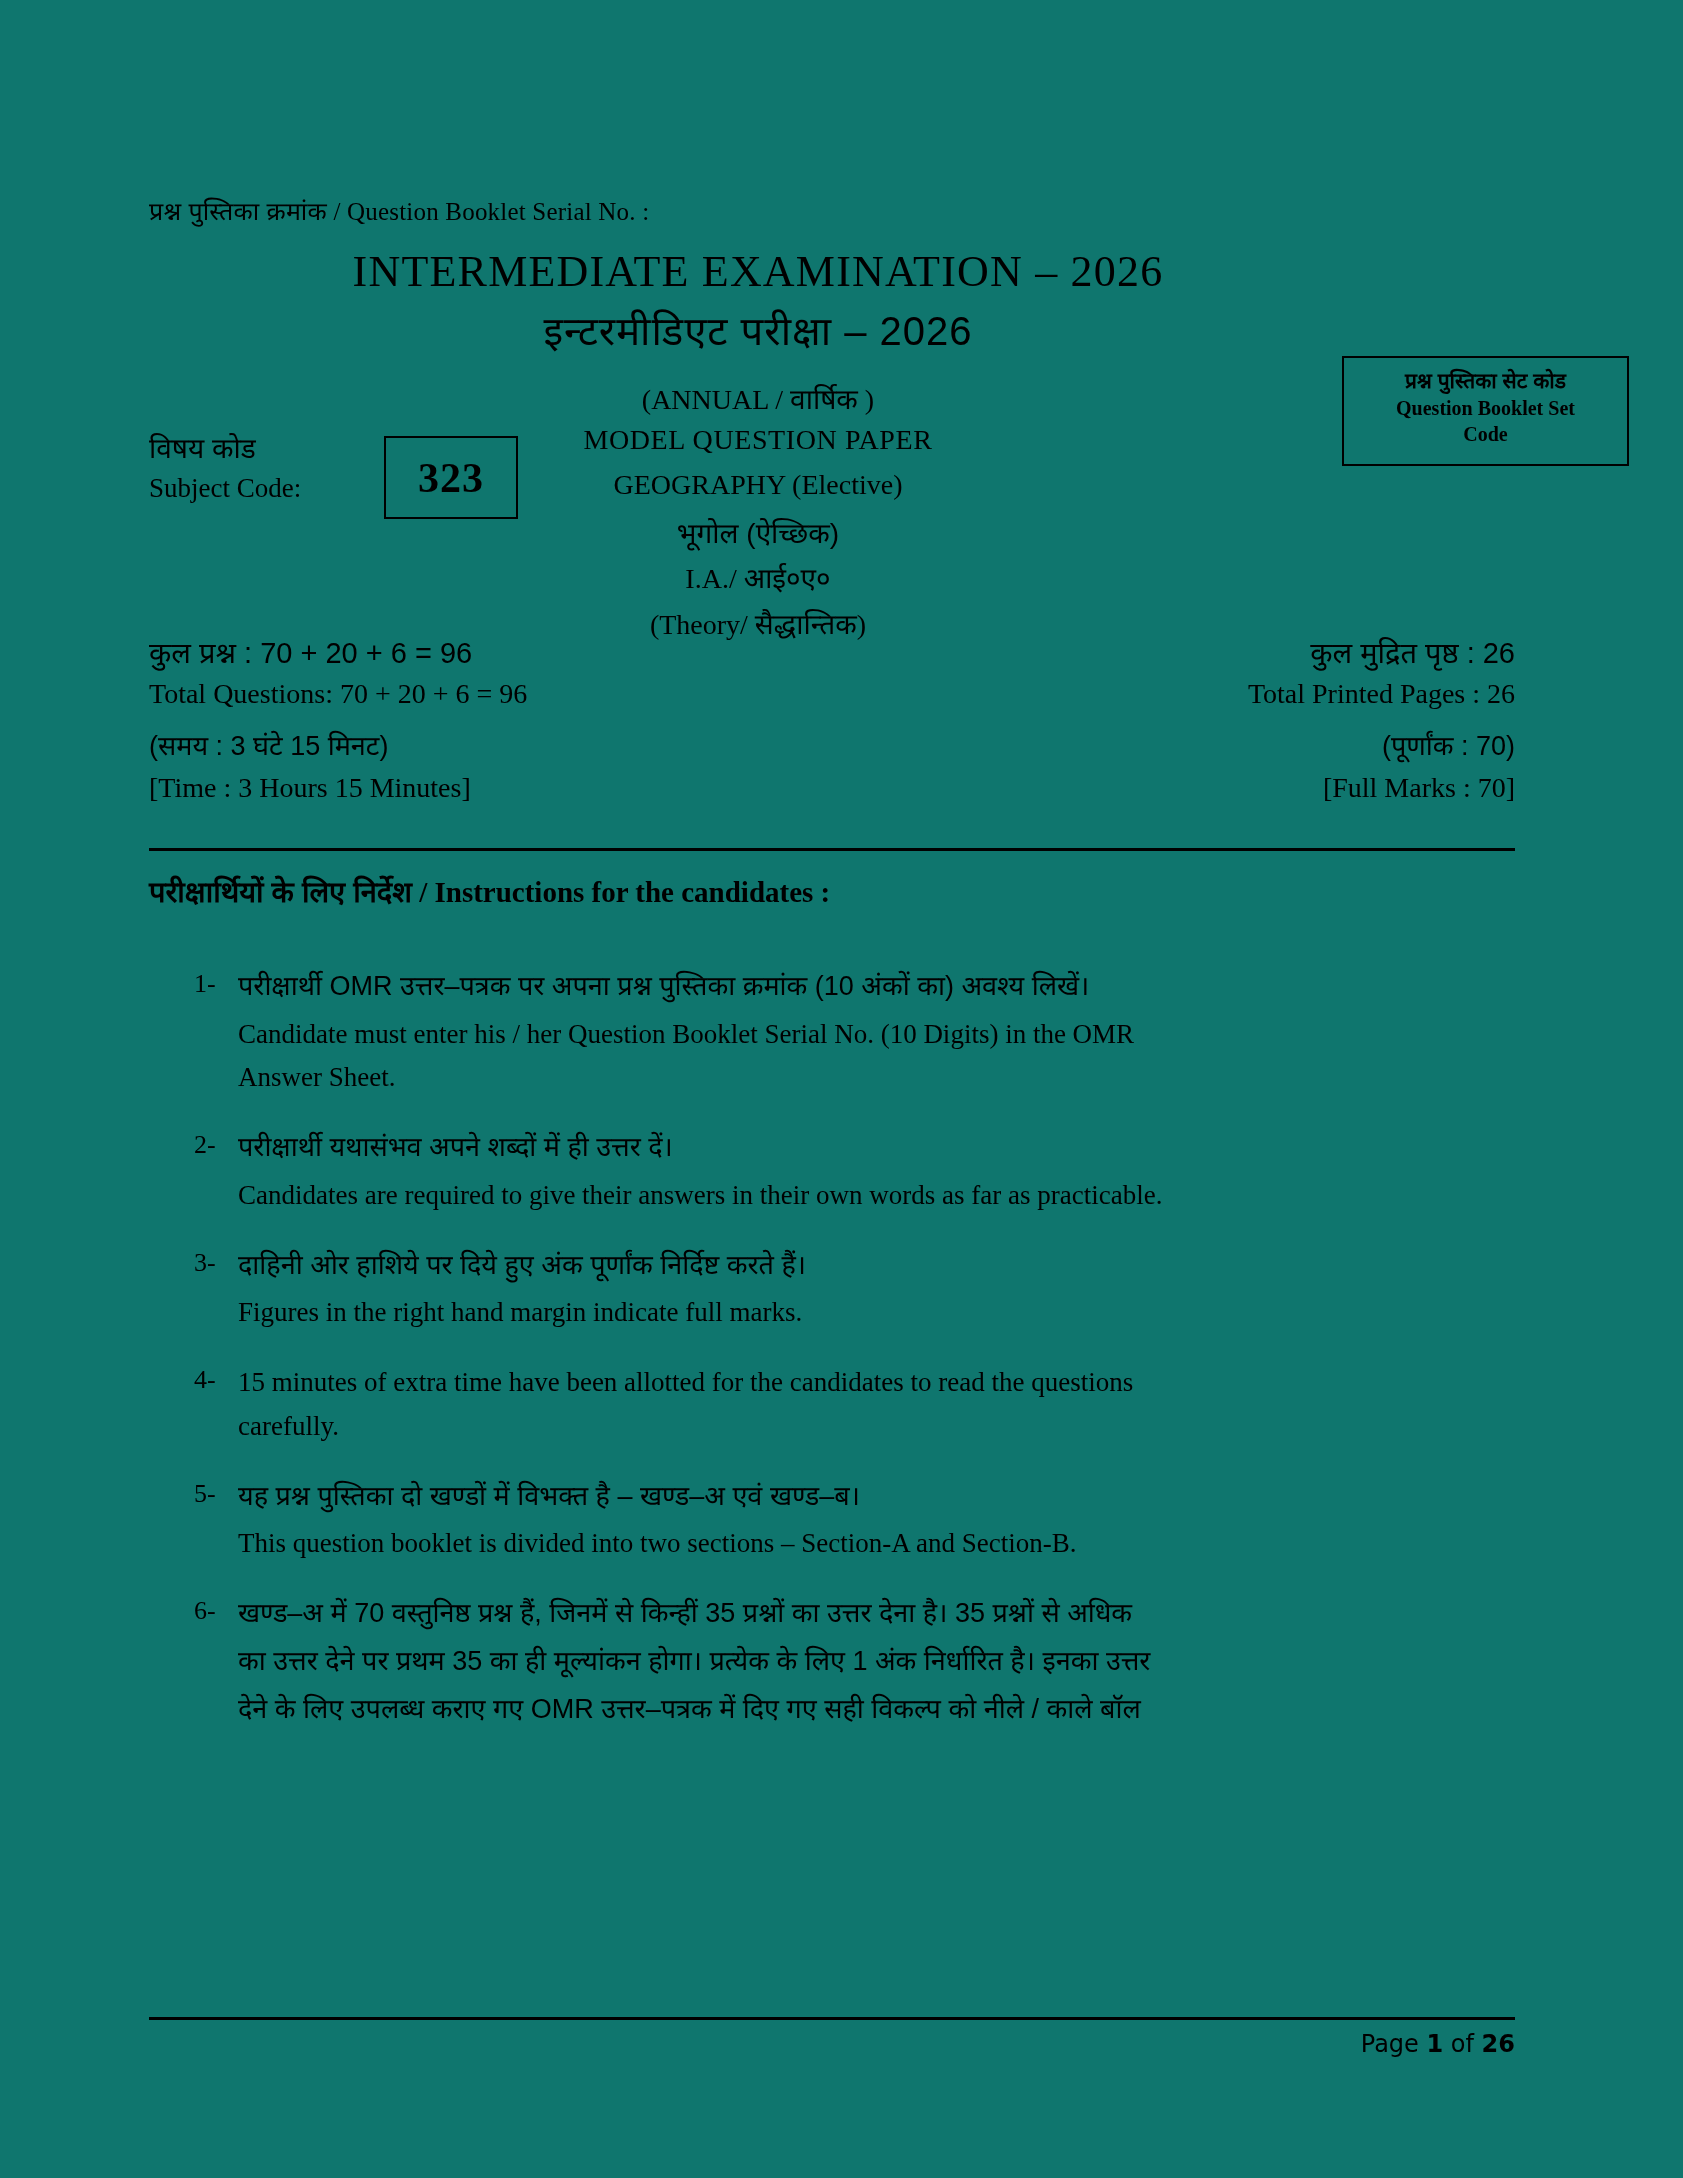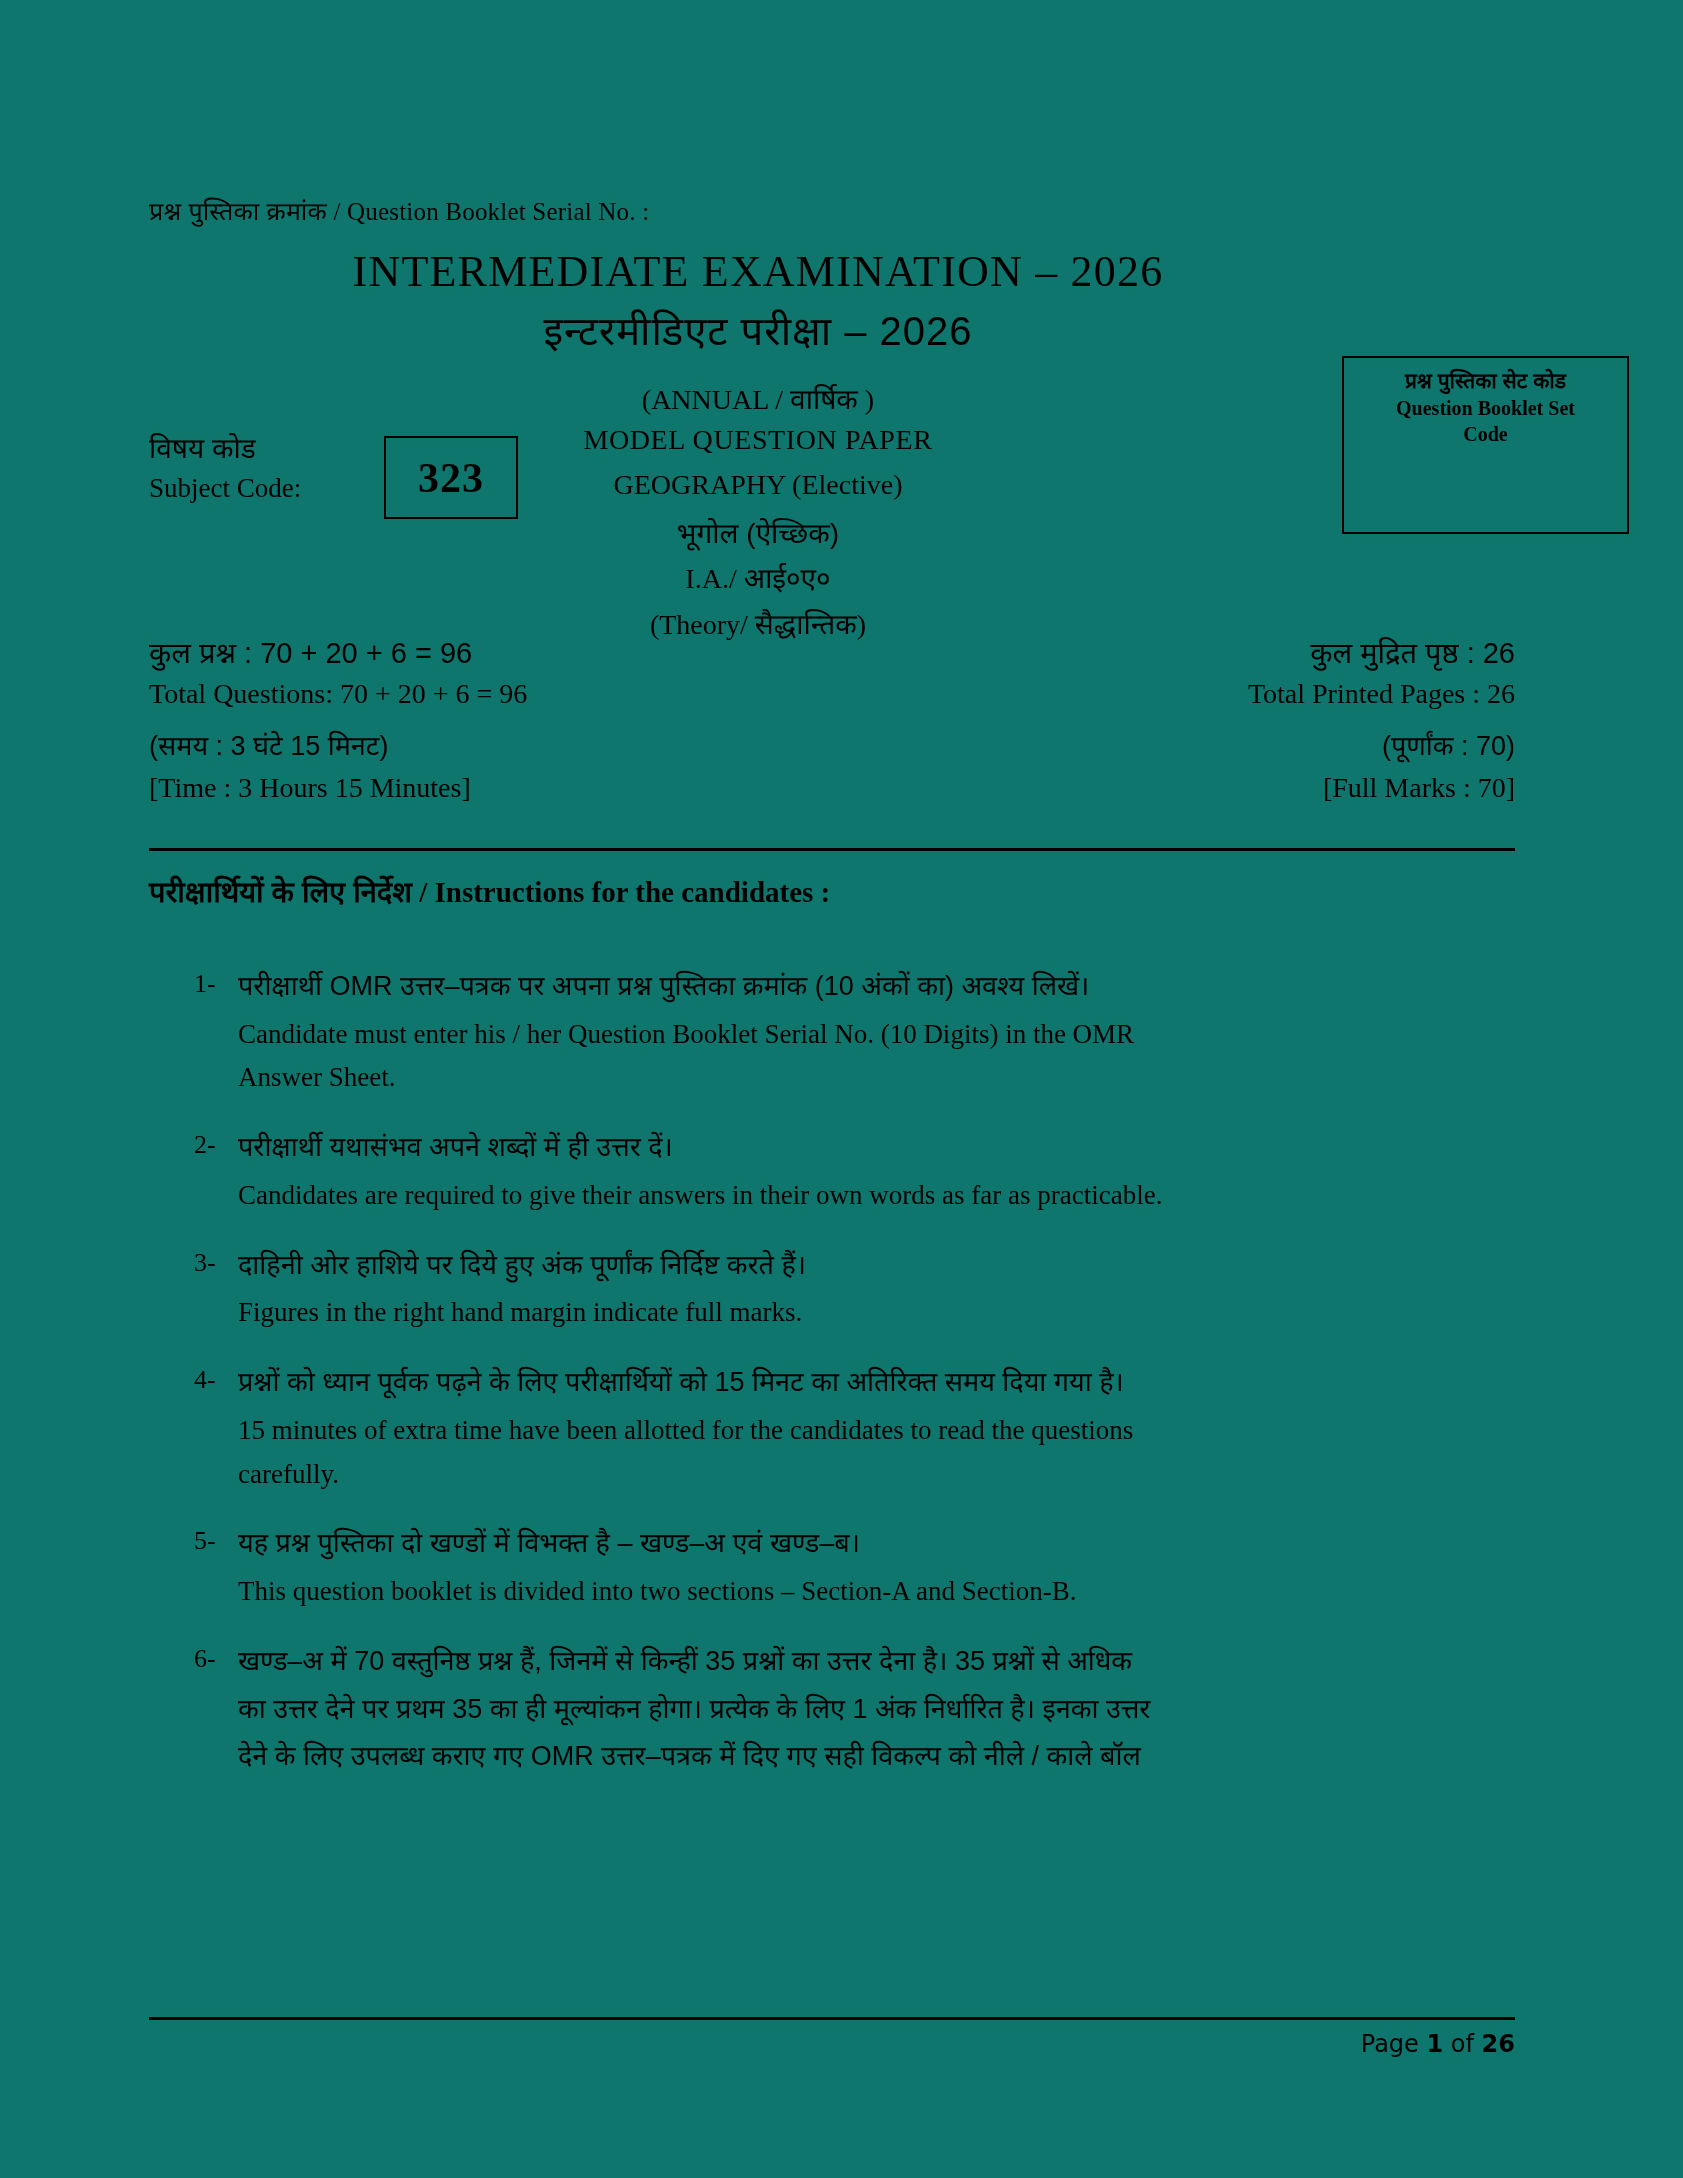--- a/index.html
+++ b/index.html
@@ -74,21 +74,21 @@
   .sub-geo-hi { top: 513px; font-size: 28px; font-family: "Liberation Sans","DejaVu Sans",sans-serif; }
   .sub-ia     { top: 558px; font-size: 28px; }
   .sub-theory { top: 604px; font-size: 28px; }
 
   
   .setcode-box {
     position: absolute;
     left: 1193px;
     top: 356px;
     width: 287px;
-    height: 178px;
+    height: 110px;
     border: 2px solid #000;
     box-sizing: border-box;
     padding-top: 10px;
     text-align: center;
   }
   .setcode-hi {
     font-family: "Liberation Sans", "DejaVu Sans", sans-serif;
     font-size: 21px;
     font-weight: bold;
     line-height: 1.25;
@@ -288,21 +288,20 @@
           <div class="line-hi">परीक्षार्थी यथासंभव अपने शब्दों में ही उत्तर दें।</div>
           <div class="line-en">Candidates are required to give their answers in their own words as far as practicable.</div>
         </div>
         <div class="instr-item">
           <div class="instr-num">3-</div>
           <div class="line-hi">दाहिनी ओर हाशिये पर दिये हुए अंक पूर्णांक निर्दिष्ट करते हैं।</div>
           <div class="line-en">Figures in the right hand margin indicate full marks.</div>
         </div>
         <div class="instr-item">
           <div class="instr-num">4-</div>
-          <div class="line-hi">प्रश्नों को ध्यान पूर्वक पढ़ने के लिए परीक्षार्थियों को 15 मिनट का अतिरिक्त समय दिया गया है।</div>
           <div class="line-en">15 minutes of extra time have been allotted for the candidates to read the questions</div>
           <div class="line-en">carefully.</div>
         </div>
         <div class="instr-item">
           <div class="instr-num">5-</div>
           <div class="line-hi">यह प्रश्न पुस्तिका दो खण्डों में विभक्त है – खण्ड–अ एवं खण्ड–ब।</div>
           <div class="line-en">This question booklet is divided into two sections – Section-A  and Section-B.</div>
         </div>
         <div class="instr-item">
           <div class="instr-num">6-</div>

